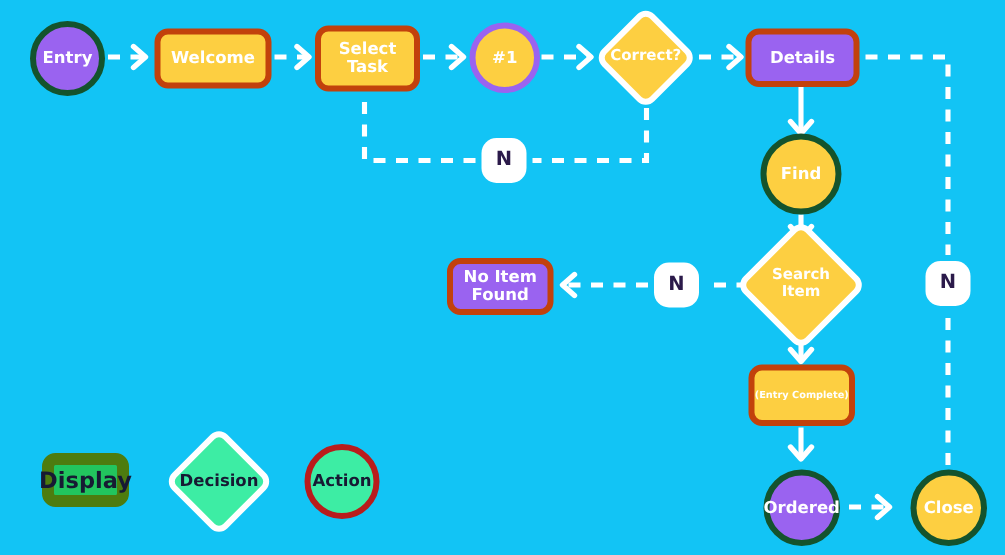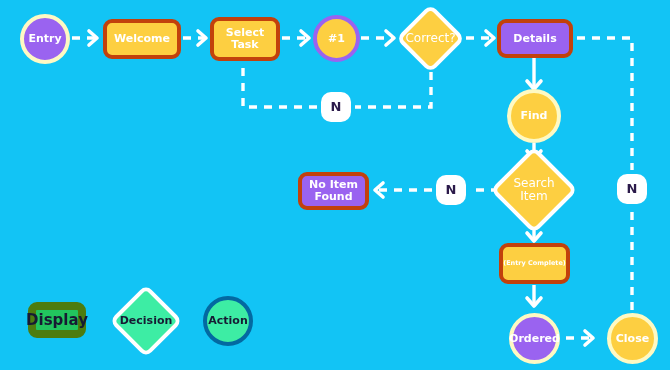--- a/index.html
+++ b/index.html
@@ -17,41 +17,41 @@
         display:flex;align-items:center;justify-content:center;
         text-align:center;line-height:1.08;}
 
   
   .rect{border-radius:9px;border:4px solid #c2410c;
         font-weight:700;font-size:11px;color:#ffffff;}
   .rect.yellow{background:#fdcf41;}
   .rect.purple{background:#9a63f0;}
 
   
-  .circ{border-radius:50%;border:4px solid #fef9c3;
+  .circ{border-radius:50%;border:4px solid #14532d;
         font-weight:700;font-size:11px;color:#ffffff;}
   .circ.purple{background:#9a63f0;}
   .circ.yellow{background:#fdcf41;}
   .circ.ringpurple{background:#fdcf41;border-color:#9a63f0;}
 
   
   .diam{background:transparent;}
   .diam .dshape{position:absolute;inset:0;border-radius:8px;
         transform:rotate(45deg);border:4px solid #ffffff;background:#fdcf41;}
-  .diam .dlabel{position:relative;z-index:2;font-weight:400;
-        font-size:12px;color:#ffffff;}
+  .diam .dlabel{position:relative;z-index:2;font-weight:700;
+        font-size:10px;color:#ffffff;}
 
   
   .badge{border-radius:10px;background:#ffffff;
          font-weight:700;font-size:13px;color:#2b1a4a;}
 
   
   .lg-rect{border-radius:9px;border:8px solid #4d7c0f;background:#22c55e;
            font-weight:700;font-size:15px;color:#171a33;}
-  .lg-circ{border-radius:50%;border:4px solid #0369a1;background:#3deda4;
+  .lg-circ{border-radius:50%;border:4px solid #b91c1c;background:#3deda4;
            font-weight:700;font-size:11px;color:#171a33;}
   .lg-diam .dshape{position:absolute;inset:0;border-radius:8px;
         transform:rotate(45deg);border:4px solid #ffffff;background:#3deda4;}
   .lg-diam .dlabel{position:relative;z-index:2;font-weight:700;
         font-size:11px;color:#171a33;}
 
   .sub{display:block;font-size:6.5px;font-weight:700;margin-top:1px;}
   .ttl{display:block;}
 </style>
 </head>

